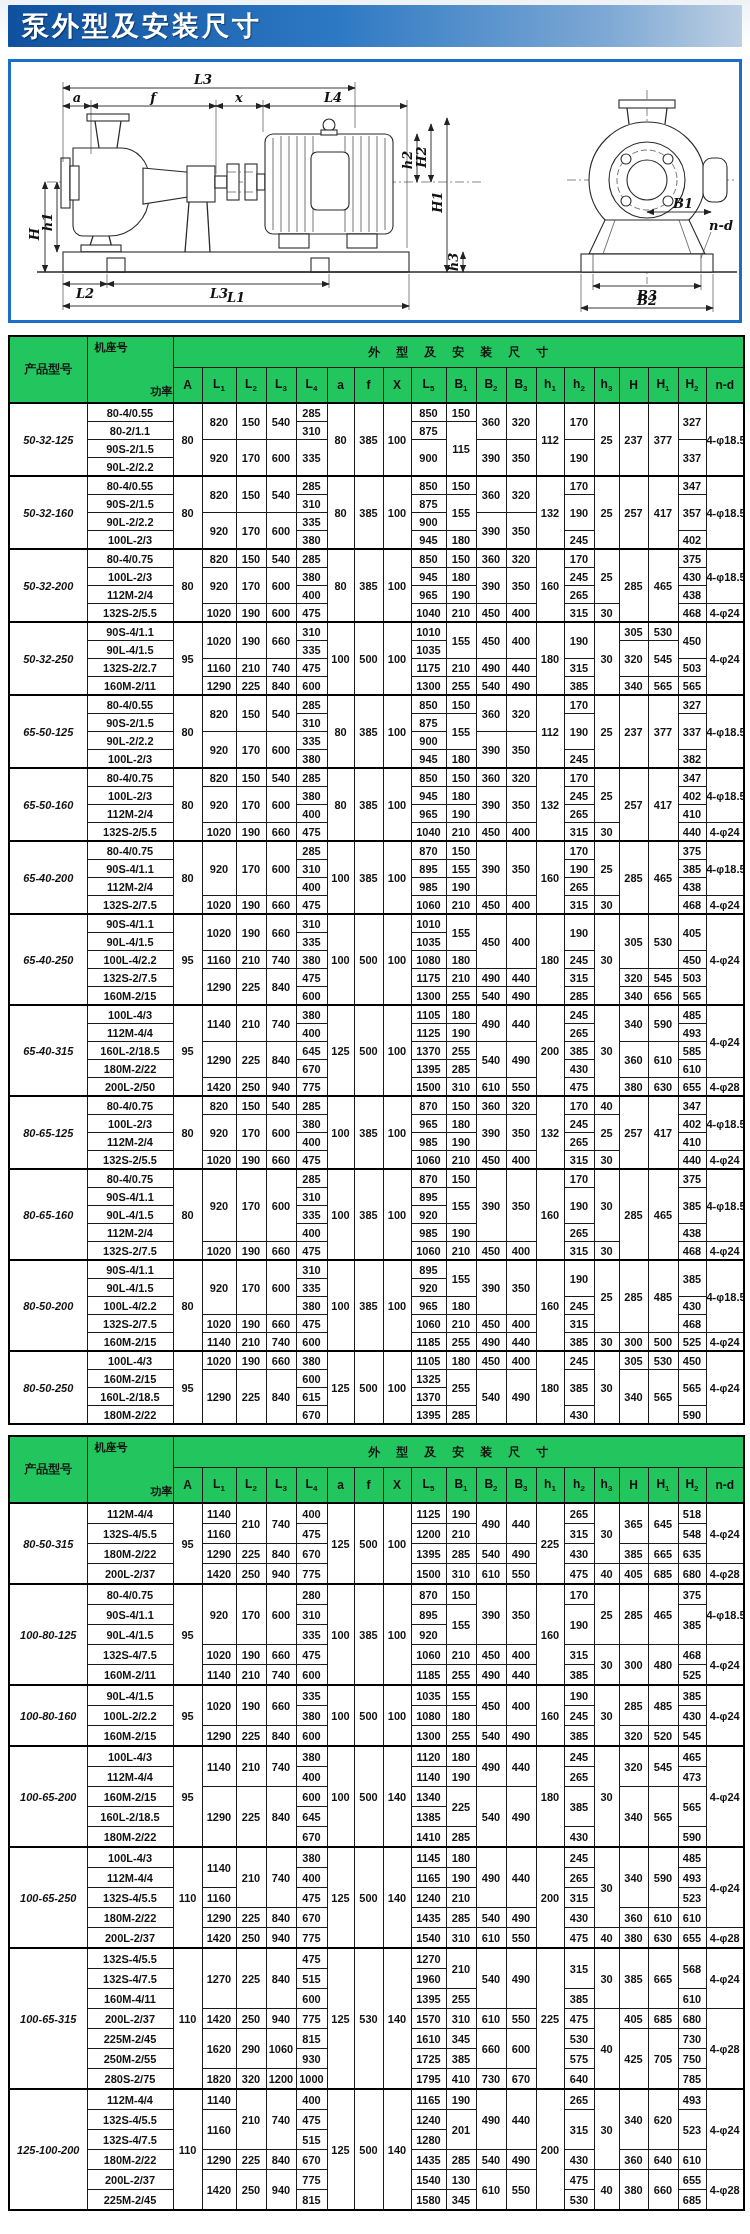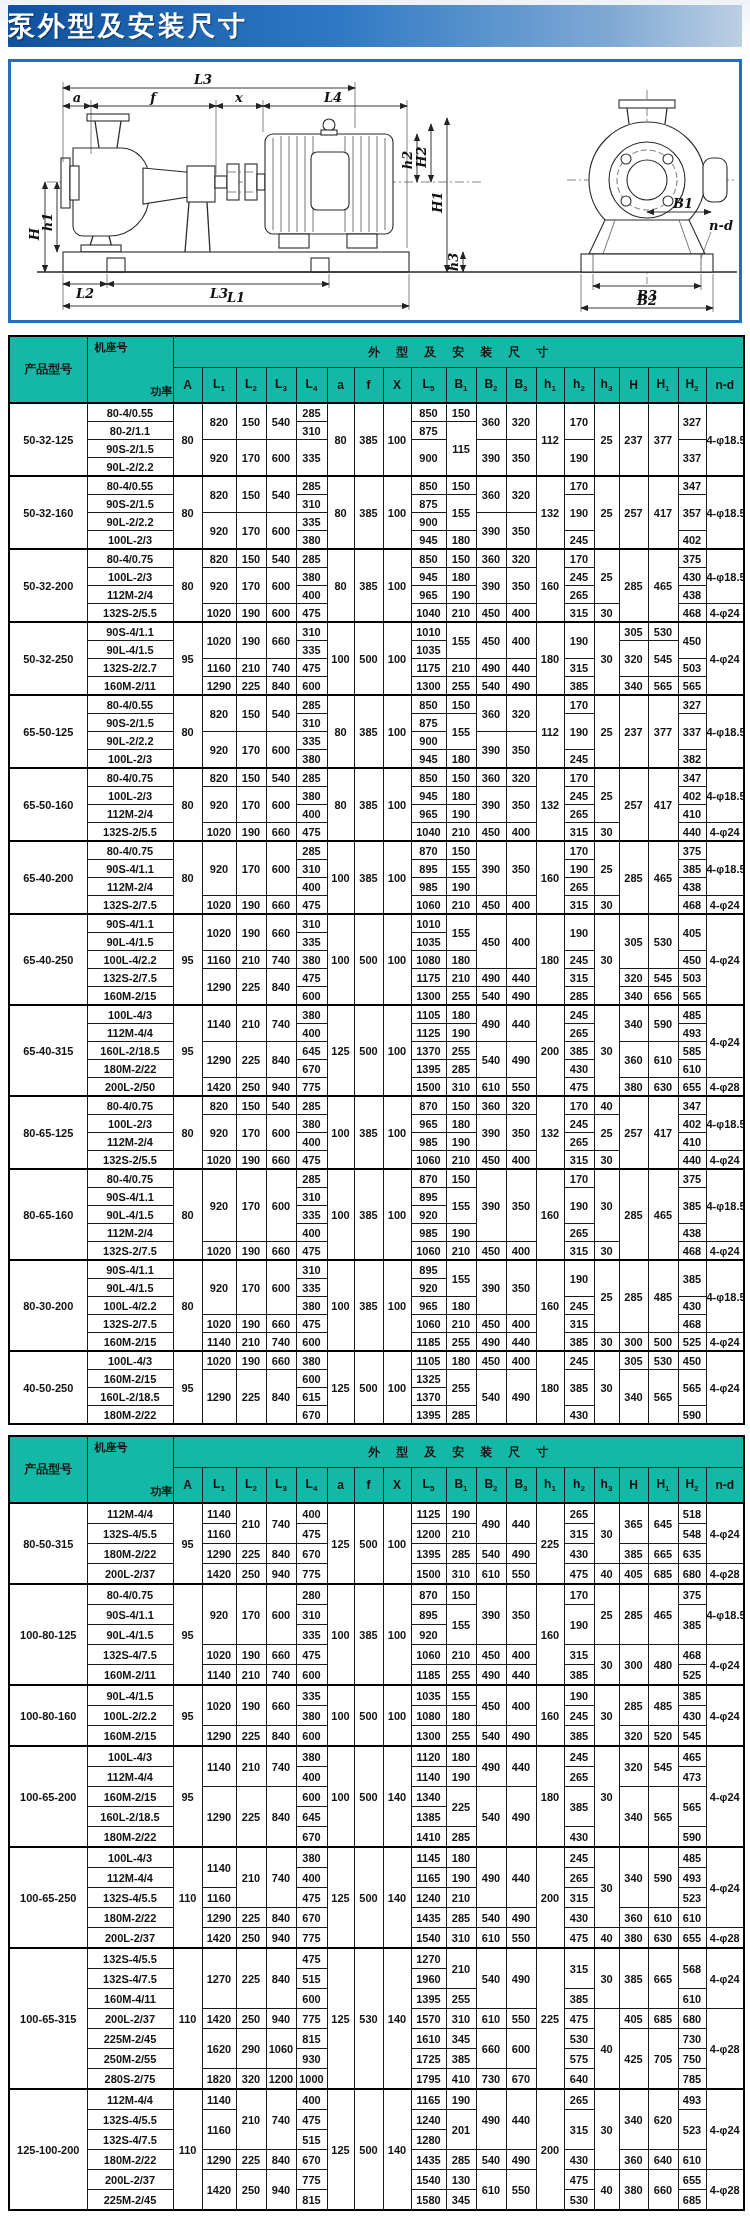--- a/index.html
+++ b/index.html
@@ -1,43 +1,43 @@
 <!DOCTYPE html>
 <html><head>
 <meta charset="utf-8">
 <style>
   html,body{margin:0;padding:0;background:#fff;}
   body{width:750px;font-family:"Liberation Sans",sans-serif;-webkit-font-smoothing:antialiased;}
   .page{width:750px;}
   .topstrip{padding:5px 8px 0 8px;background:linear-gradient(180deg,#eef2f7 0%,#ffffff 100%);}
   .banner{height:42px;background:linear-gradient(90deg,#0f519f 0%,#2e79c4 45%,#7fa9d4 82%,#bccfe3 100%);
           display:flex;align-items:center;border-radius:1px;}
-  .banner .title{color:#fff;font-size:27px;font-weight:bold;letter-spacing:3px;
+  .banner .title{color:#fff;font-size:27px;font-weight:bold;letter-spacing:3px;padding-left:14px;
           text-shadow:1px 1px 1px rgba(0,0,0,.45);font-family:"Liberation Sans",sans-serif;}
   .drawbox{margin:12px 8px 12px 8px;border:3px solid #1a6fc9;background:#fff;height:258px;overflow:hidden;}
   svg .ln{stroke:#2b2b2b;stroke-width:1.3;fill:none;}
   svg .lnf{stroke:#2b2b2b;stroke-width:1.1;fill:#fff;}
   svg .thin{stroke:#3a3a3a;stroke-width:.7;fill:none;}
   svg .cl{stroke:#555;stroke-width:.7;stroke-dasharray:9 3 2 3;fill:none;}
   svg .dim{stroke:#222;stroke-width:.9;fill:none;marker-start:url(#ar);marker-end:url(#ar);}
   svg .ext{stroke:#333;stroke-width:.6;fill:none;}
   svg text.dl{font:italic bold 13px "DejaVu Serif",serif;fill:#111;}
   .tblwrap{margin:0 8px 10px 8px;}
   table.dims{border-collapse:collapse;table-layout:fixed;width:735px;border:2px solid #000;}
   table.dims th,table.dims td{border:1px solid #1a1a1a;text-align:center;vertical-align:middle;
       font-weight:bold;color:#111;padding:0;overflow:hidden;white-space:nowrap;}
   table.dims td{font-size:11px;height:17px;font-family:"Liberation Sans",sans-serif;}
   table.dims.sec2 td{height:19px;}
-  table.dims th{font-size:12px;background:#14b8a6;}
+  table.dims th{font-size:12px;background:#22c55e;}
   table.dims thead tr.r1 th{height:30px;}
   table.dims thead tr.r2 th{height:34px;border-bottom:2px solid #000;}
   table.dims th sub,table.dims td sub{font-size:8px;}
   th.spanhead{letter-spacing:16px;text-indent:16px;font-size:13px;}
   th.prodhead{font-size:12px;}
-  td.model{font-size:11px;}
+  td.model{font-size:11px;font-style:italic;}
   td.mot{font-size:10.5px;}
   td.ndc{font-size:10px;}
   tr.gs td{border-top:2px solid #000;}
   th.diag{position:relative;background:
       linear-gradient(to top right,transparent calc(50% - .7px),#000 calc(50% - .7px),#000 calc(50% + .7px),transparent calc(50% + .7px));}
   th.diag .fr{position:absolute;top:3px;left:7px;font-size:11px;}
   th.diag .pw{position:absolute;bottom:3px;right:0;font-size:11px;}
 </style>
 </head>
 <body>
@@ -881,21 +881,21 @@
             <td>1060</td>
             <td>210</td>
             <td>450</td>
             <td>400</td>
             <td>315</td>
             <td>30</td>
             <td>468</td>
             <td class="ndc">4-φ24</td>
           </tr>
           <tr class="gs">
-            <td class="model" rowspan="5">80-30-200</td>
+            <td class="model" rowspan="5">80-50-200</td>
             <td class="mot">90S-4/1.1</td>
             <td rowspan="5">80</td>
             <td rowspan="3">920</td>
             <td rowspan="3">170</td>
             <td rowspan="3">600</td>
             <td>310</td>
             <td rowspan="5">100</td>
             <td rowspan="5">385</td>
             <td rowspan="5">100</td>
             <td>895</td>
@@ -947,21 +947,21 @@
             <td>490</td>
             <td>440</td>
             <td>385</td>
             <td>30</td>
             <td>300</td>
             <td>500</td>
             <td>525</td>
             <td class="ndc">4-φ24</td>
           </tr>
           <tr class="gs">
-            <td class="model" rowspan="4">40-50-250</td>
+            <td class="model" rowspan="4">80-50-250</td>
             <td class="mot">100L-4/3</td>
             <td rowspan="4">95</td>
             <td>1020</td>
             <td>190</td>
             <td>660</td>
             <td>380</td>
             <td rowspan="4">125</td>
             <td rowspan="4">500</td>
             <td rowspan="4">100</td>
             <td>1105</td>

